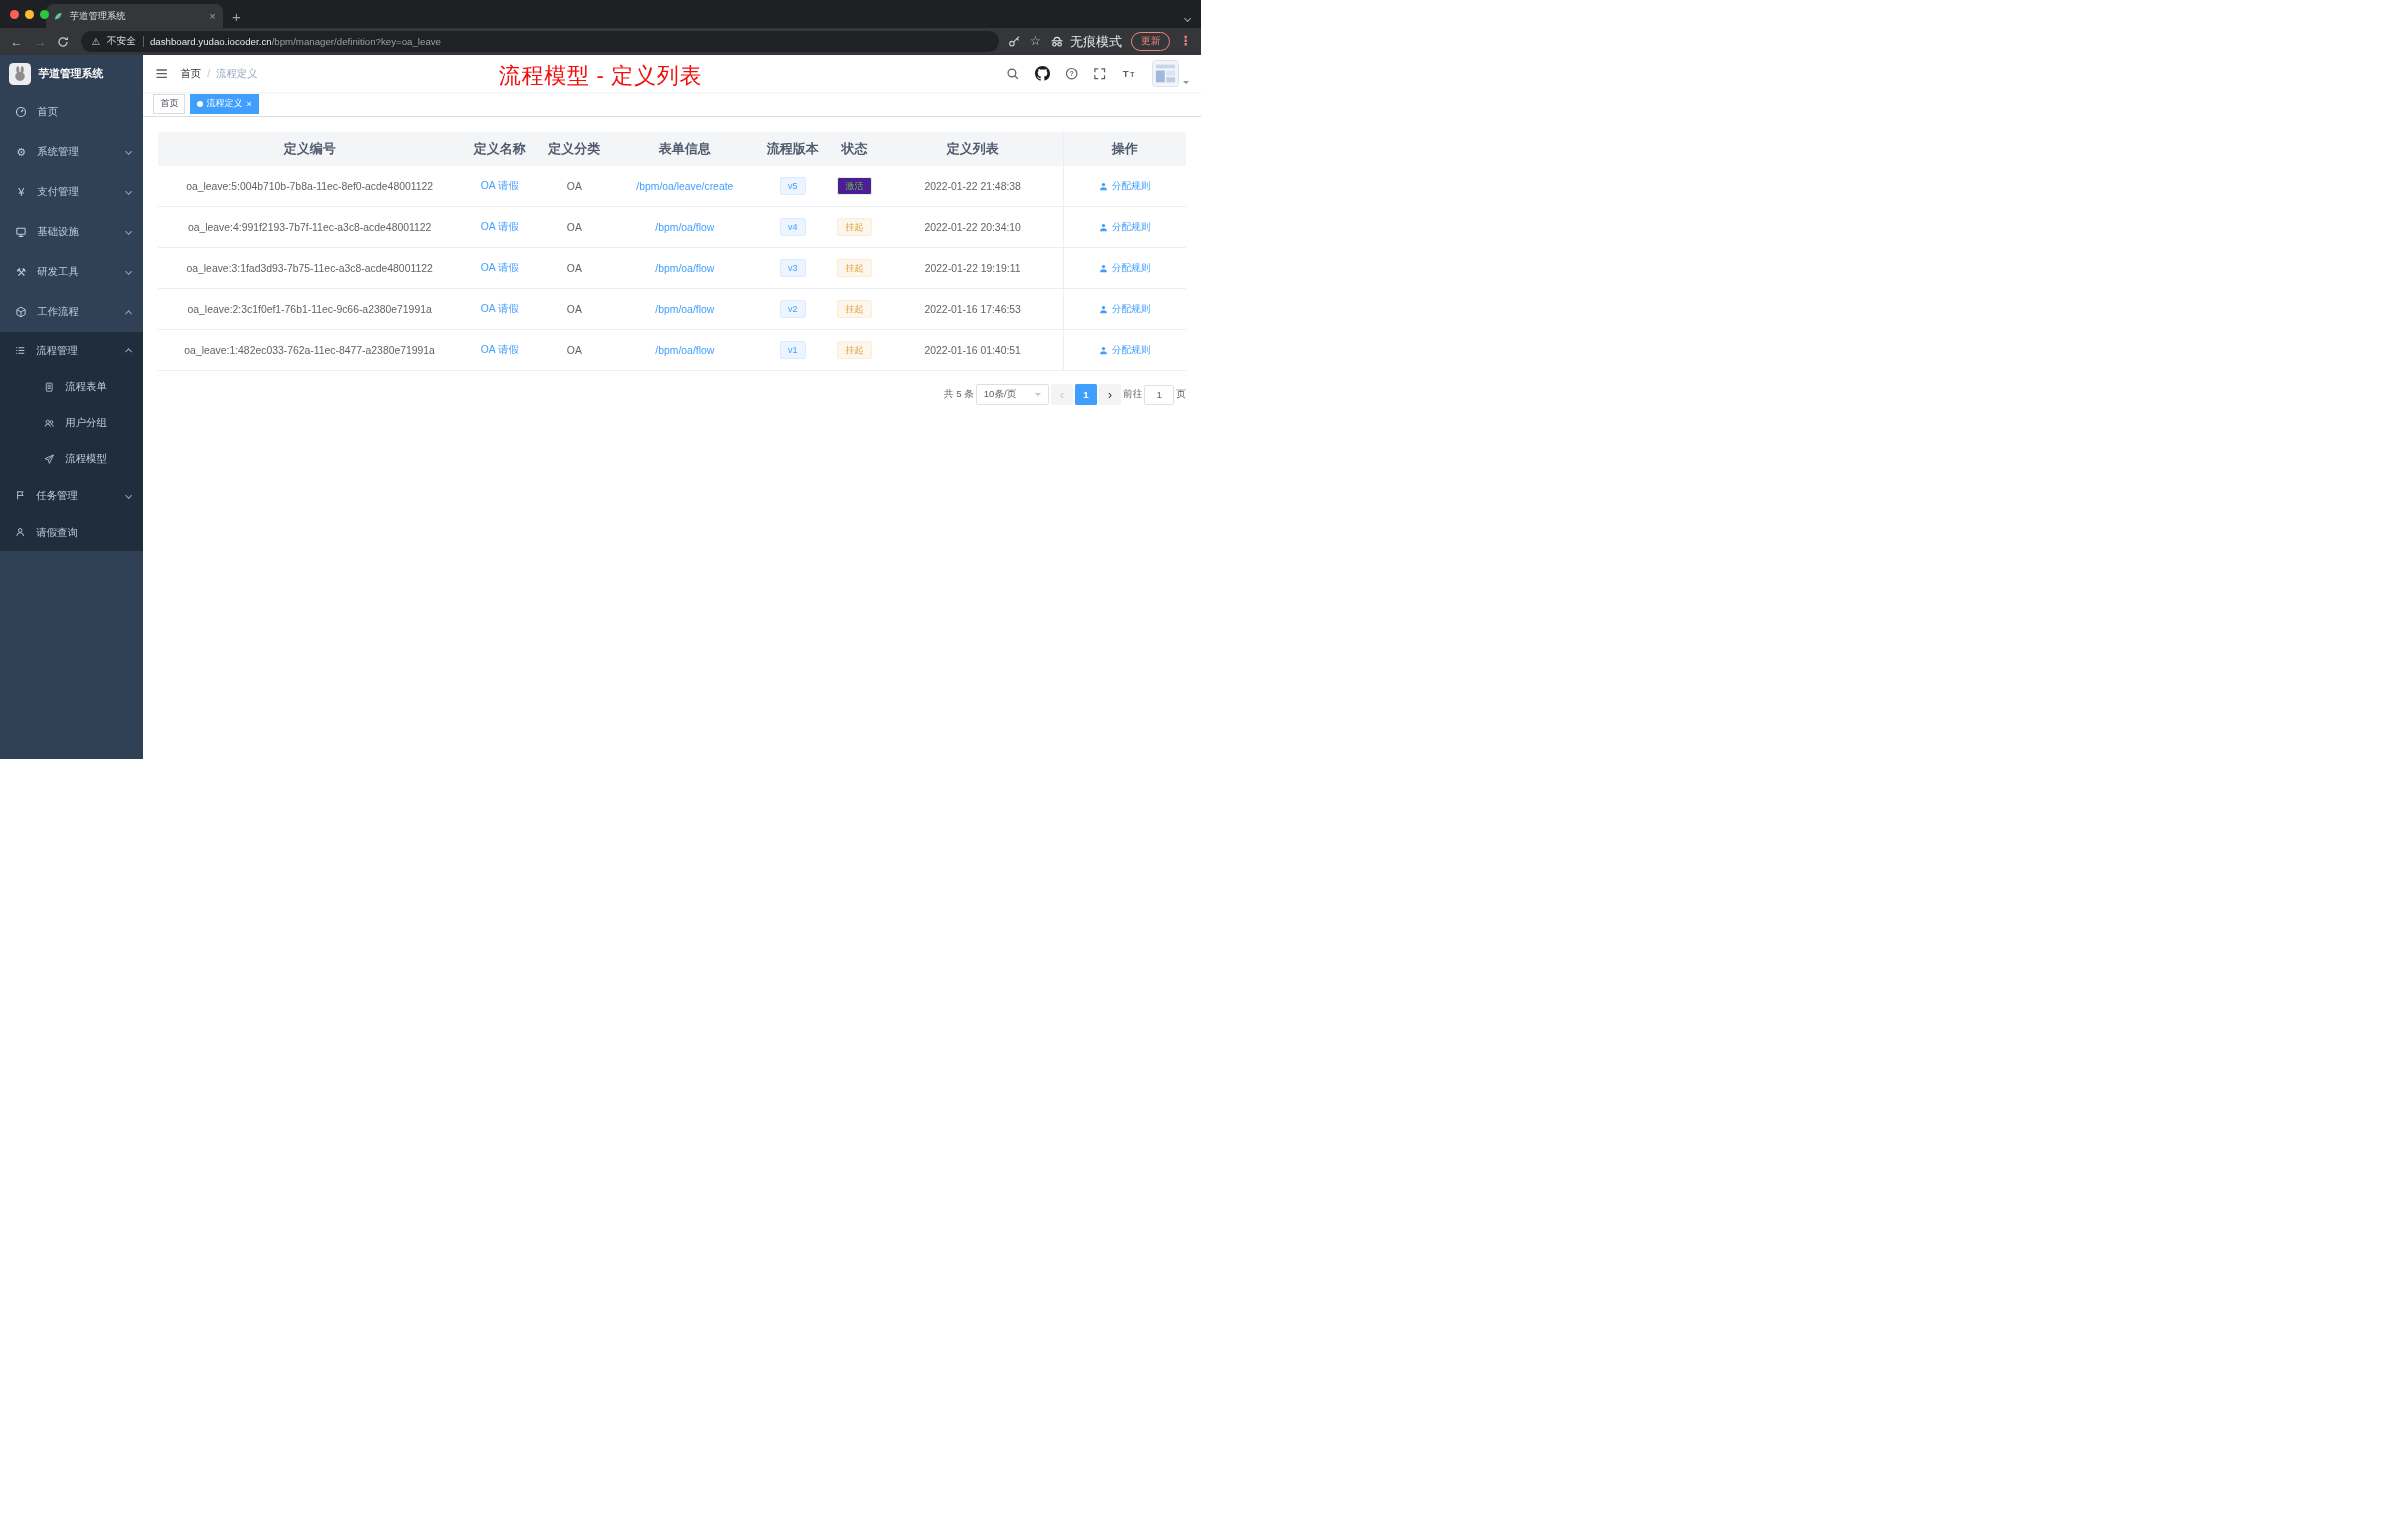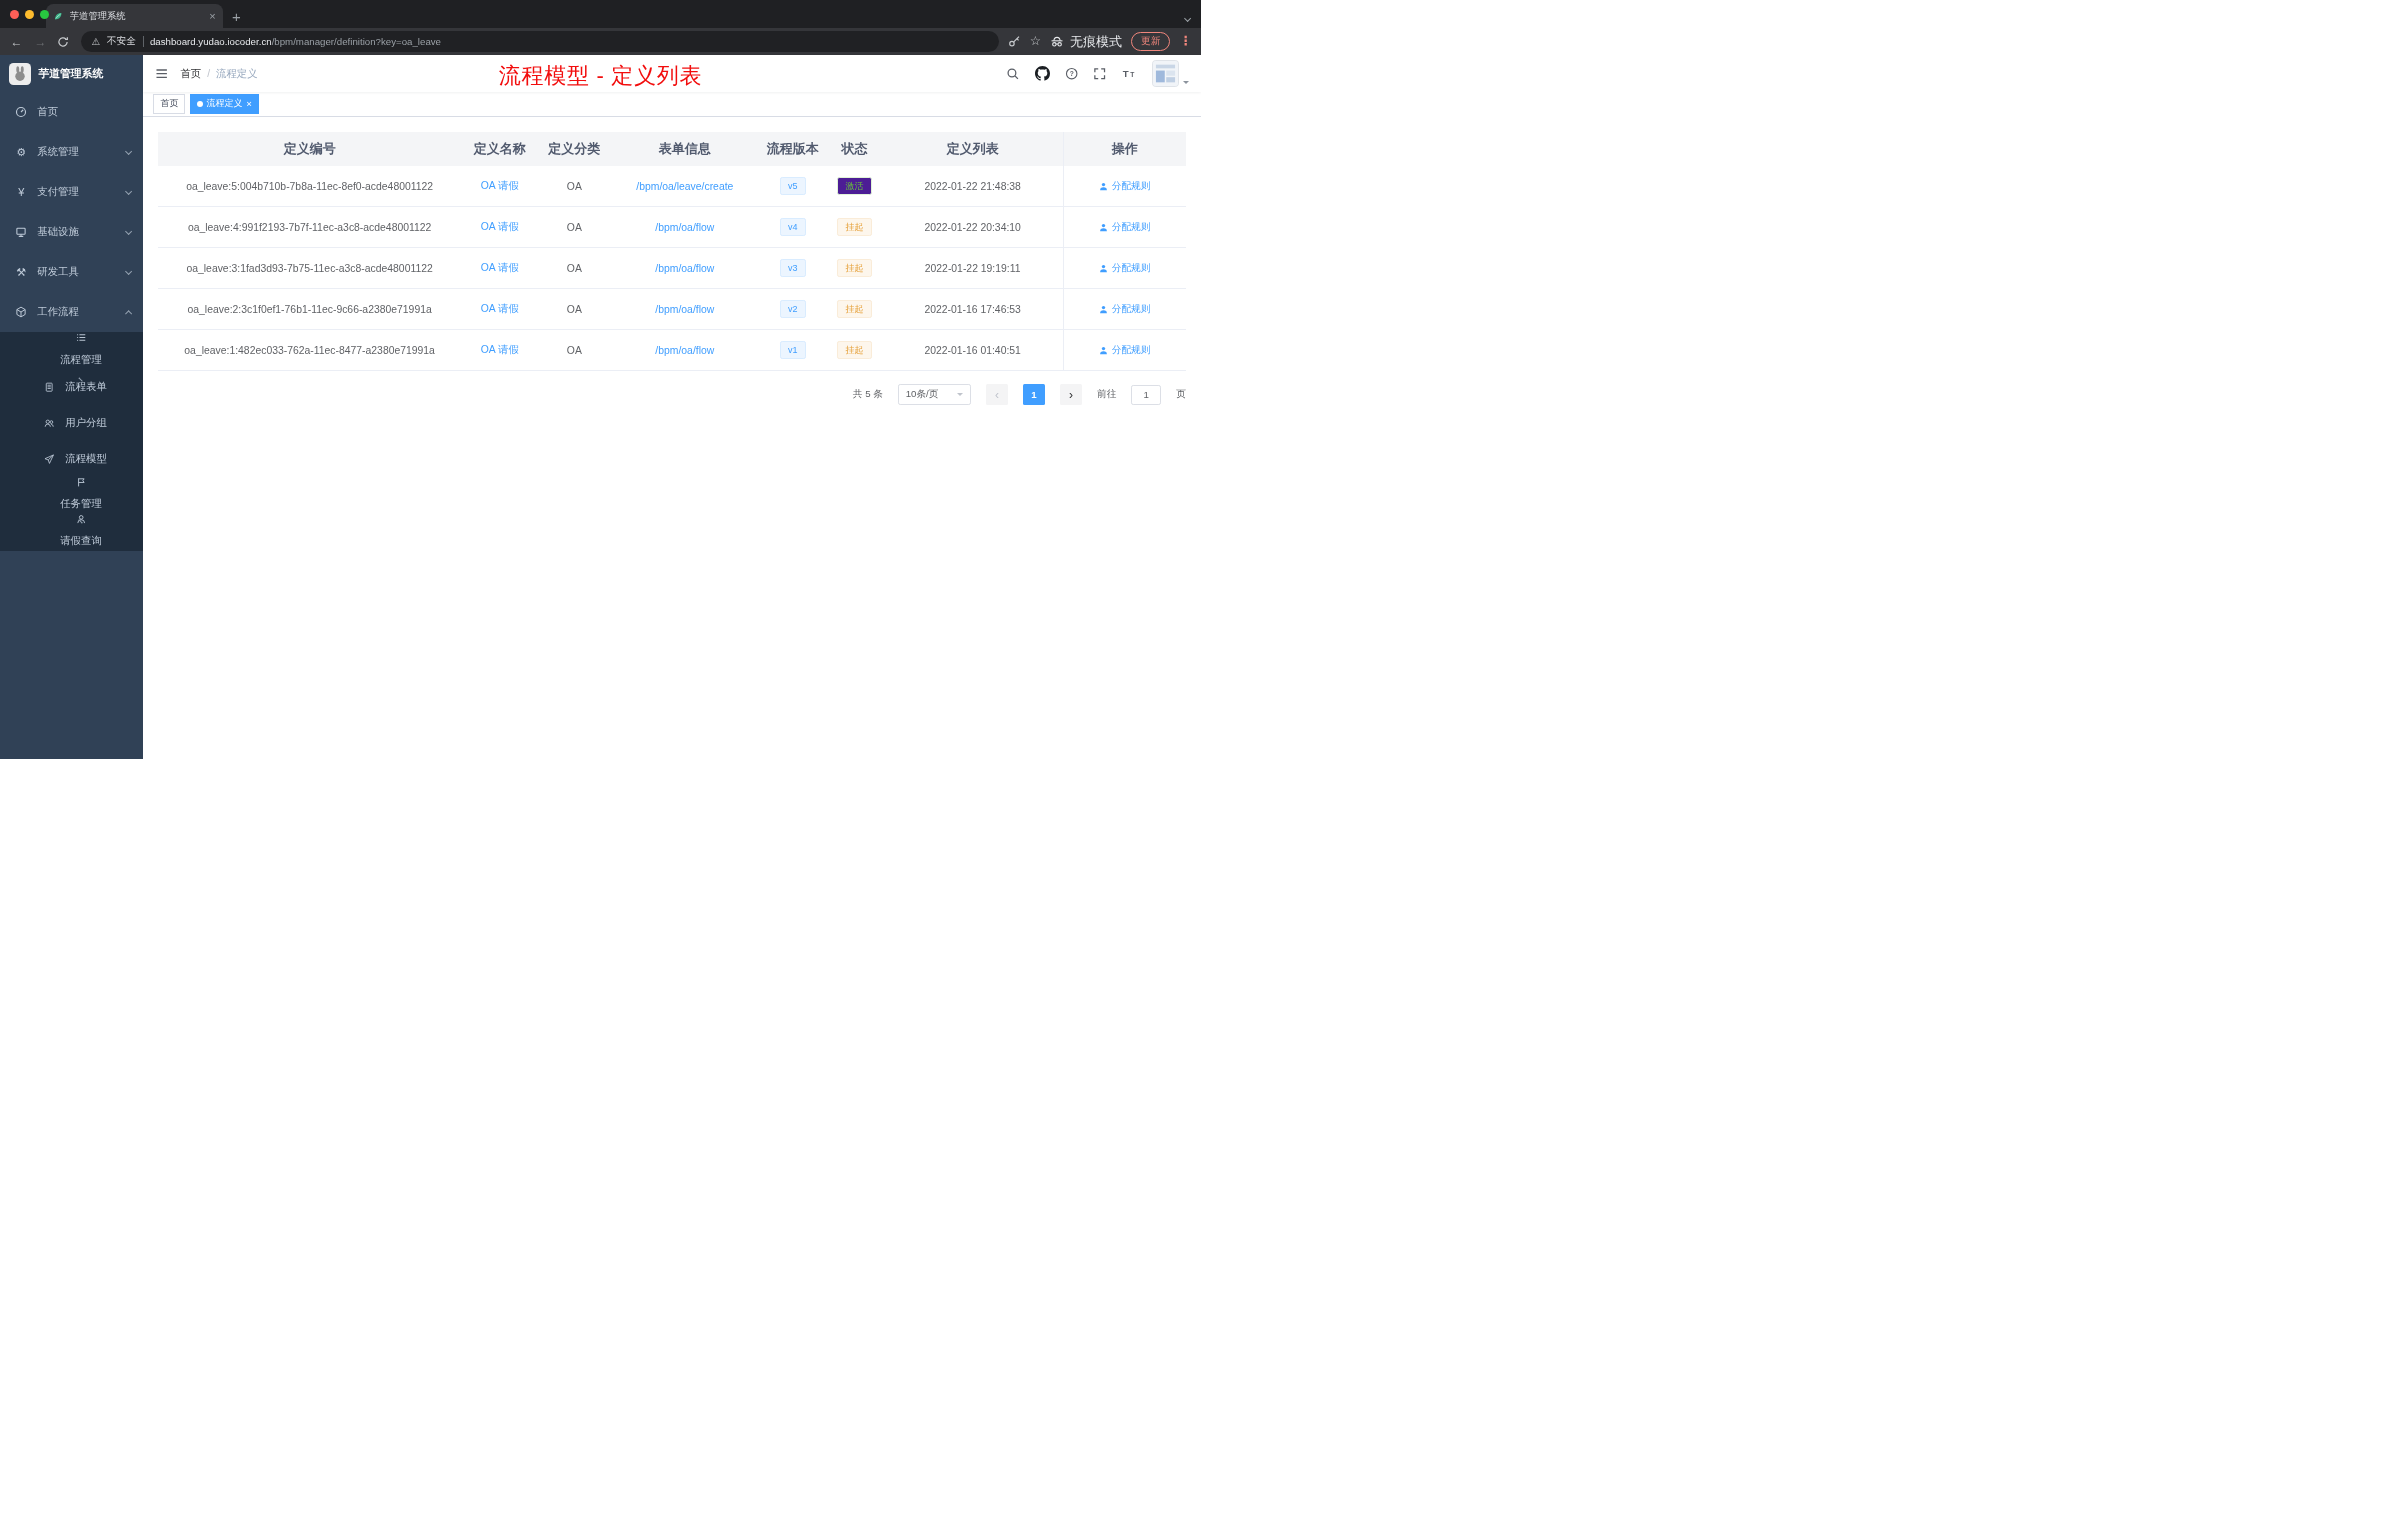--- a/index.html
+++ b/index.html
@@ -41,21 +41,21 @@
   
   .app { display:flex; height:704px; }
   .sidebar { width:143px; flex-shrink:0; background:#304156; color:#bfcbd9; font-size:10.4px; }
   .logo-row { height:37px; display:flex; align-items:center; gap:7.4px; padding-left:9px; }
   .logo-avatar { width:22px; height:22px; border-radius:4.5px; background:#ededed; display:flex; align-items:center; justify-content:center; overflow:hidden; }
   .logo-title { color:#fff; font-weight:bold; font-size:10.8px; white-space:nowrap; }
   .menu-item { height:40px; display:flex; align-items:center; padding:0 12px 0 15px; gap:9.7px; cursor:pointer; }
   .mi-icon { width:12.6px; display:flex; justify-content:center; align-items:center; color:#bfcbd9; font-size:11px; line-height:1; }
   .menu-label { flex:1; white-space:nowrap; }
   .submenu { background:#1f2d3d; }
-  .menu-item.lvl2 { height:37px; padding-left:31px;flex-direction:column; }
+  .menu-item.lvl2 { height:37px; padding-left:14px; }
   .menu-item.lvl3 { height:36px; padding-left:43px; }
 
   .main { flex:1; display:flex; flex-direction:column; background:#fff; min-width:0; }
   .navbar { height:37px; display:flex; align-items:center; padding:0 12px; gap:12px; background:#fff;
             box-shadow:0 0.7px 3px rgba(0,21,41,.08); position:relative; z-index:2; }
   .breadcrumb { font-size:10.4px; display:flex; align-items:center; gap:6px; }
   .bc-home { color:#303133; } .bc-sep { color:#c0c4cc; } .bc-cur { color:#97a8be; }
   .nav-icons { margin-left:auto; display:flex; align-items:center; gap:15px; color:#5a5e66; }
   .avatar-wrap { display:flex; align-items:flex-end; gap:4.5px; }
   .avatar-box { width:27px; height:27px; border-radius:3.7px; background:#e8edf3; border:0.7px solid #dfe3e8; overflow:hidden; }
@@ -80,21 +80,21 @@
   .col-ver{width:6.5%}.col-status{width:5.5%}.col-time{width:17.5%}
   .col-op{width:12%; border-left:0.7px solid #ebeef5;}
   a.link { color:#409eff; text-decoration:none; cursor:pointer; }
   .chip { display:inline-block; padding:2.2px 7.4px; font-size:9px; border-radius:2.2px; line-height:1.4; }
   .chip-blue { background:#ecf5ff; border:0.7px solid #d9ecff; color:#409eff; }
   .chip-green { background:#4c1d95; border:0.7px solid #e1f3d8; color:#67c23a; }
   .chip-orange { background:#fdf6ec; border:0.7px solid #faecd8; color:#e6a23c; }
   .op-link { color:#409eff; font-size:9.7px; display:inline-flex; align-items:center; gap:3.7px; text-decoration:none; cursor:pointer; }
 
   
-  .pagebar { margin-top:13.4px; display:flex; justify-content:flex-end; align-items:center; gap:15px; font-size:9.7px; color:#606266; }
+  .pagebar { margin-top:13.4px; display:flex; justify-content:flex-end; align-items:center; gap:2px; font-size:9.7px; color:#606266; }
   .psel { width:73px; height:21px; border:0.7px solid #dcdfe6; border-radius:2.2px; display:flex; align-items:center; justify-content:space-between; padding:0 6.7px; cursor:pointer; }
   .sel-caret { width:0; height:0; border-left:3px solid transparent; border-right:3px solid transparent; border-top:3.7px solid #c0c4cc; }
   .pbtn, .pcur { width:22px; height:21px; border-radius:1.5px; display:flex; align-items:center; justify-content:center; }
   .pbtn { background:#f4f4f5; color:#303133; font-size:12px; cursor:pointer; }
   .pbtn.disabled { color:#c0c4cc; }
   .pcur { background:#409eff; color:#fff; font-size:9.7px; font-weight:600; cursor:pointer; }
   .goto-input { width:30px; height:19.3px; border:0.7px solid #dcdfe6; border-radius:2.2px; text-align:center; font-size:9.7px; color:#606266; outline:none; }
   svg { display:block; }
 </style>
 </head>

